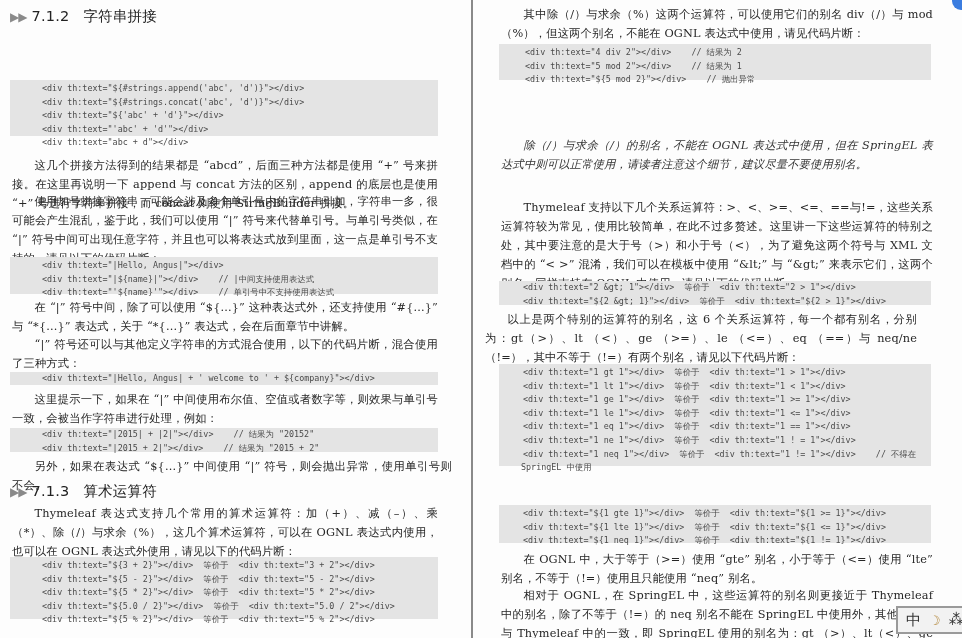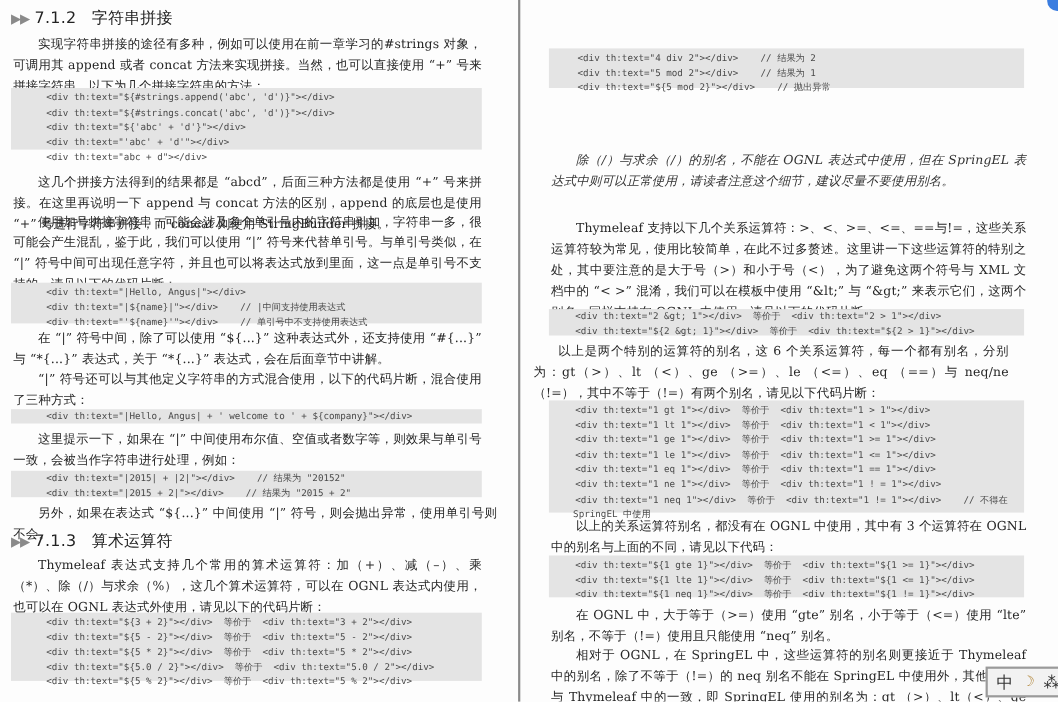--- a/index.html
+++ b/index.html
@@ -42,21 +42,20 @@
   .badge .moon { color:#b48a40; font-size:13px; }
   .corner { position:absolute; right:-8px; top:-8px; width:18px; height:18px; border-radius:50%; background:#3b7de0; }
 </style>
 </head>
 <body>
 
 <div class="page left">
   <div class="h3" style="left:10px;top:7px;text-align:right;">
     <span class="arrows">▶▶</span><span class="num">7.1.2</span><span>字符串拼接</span>
   </div>
-  <div class="p" style="left:12px;top:31px;width:426px;">实现字符串拼接的途径有多种，例如可以使用在前一章学习的#strings 对象，可调用其 append 或者 concat 方法来实现拼接。当然，也可以直接使用 “+” 号来拼接字符串，以下为几个拼接字符串的方法：</div>
   <div class="code" style="left:10px;top:80px;width:428px;height:56px;">
     <span class="ln">&lt;div th:text="${#strings.append('abc', 'd')}"&gt;&lt;/div&gt;</span>
     <span class="ln">&lt;div th:text="${#strings.concat('abc', 'd')}"&gt;&lt;/div&gt;</span>
     <span class="ln">&lt;div th:text="${'abc' + 'd'}"&gt;&lt;/div&gt;</span>
     <span class="ln">&lt;div th:text="'abc' + 'd'"&gt;&lt;/div&gt;</span>
     <span class="ln">&lt;div th:text="abc + d"&gt;&lt;/div&gt;</span>
   </div>
   <div class="p" style="left:12px;top:140px;width:426px;margin-top:16px;">这几个拼接方法得到的结果都是 “abcd”，后面三种方法都是使用 “+” 号来拼接。在这里再说明一下 append 与 concat 方法的区别，append 的底层也是使用 “+” 号进行字符串拼接，而 concat 则使用 StringBuilder 拼接。</div>
   <div class="p" style="left:12px;top:192px;width:426px;">使用加号拼接字符串，可能会涉及多个单引号内的字符串引加，字符串一多，很可能会产生混乱，鉴于此，我们可以使用 “|” 符号来代替单引号。与单引号类似，在 “|” 符号中间可出现任意字符，并且也可以将表达式放到里面，这一点是单引号不支持的，请见以下的代码片断：</div>
   <div class="code" style="left:10px;top:257px;width:428px;height:37px;">
@@ -85,20 +84,21 @@
     <span class="ln">&lt;div th:text="${5 * 2}"&gt;&lt;/div&gt;  等价于  &lt;div th:text="5 * 2"&gt;&lt;/div&gt;</span>
     <span class="ln">&lt;div th:text="${5.0 / 2}"&gt;&lt;/div&gt;  等价于  &lt;div th:text="5.0 / 2"&gt;&lt;/div&gt;</span>
     <span class="ln">&lt;div th:text="${5 % 2}"&gt;&lt;/div&gt;  等价于  &lt;div th:text="5 % 2"&gt;&lt;/div&gt;</span>
   </div>
 </div>
 
 <div class="divider"></div>
 
 <div class="page right">
   <div class="corner"></div>
+  <div class="p" style="left:27px;top:5px;width:432px;">其中除（/）与求余（%）这两个运算符，可以使用它们的别名 div（/）与 mod（%），但这两个别名，不能在 OGNL 表达式中使用，请见代码片断：</div>
   <div class="code" style="left:25px;top:44px;width:432px;height:36px;">
     <span class="ln" style="padding-left:26px">&lt;div th:text="4 div 2"&gt;&lt;/div&gt;    // 结果为 2</span>
     <span class="ln" style="padding-left:26px">&lt;div th:text="5 mod 2"&gt;&lt;/div&gt;    // 结果为 1</span>
     <span class="ln" style="padding-left:26px">&lt;div th:text="${5 mod 2}"&gt;&lt;/div&gt;    // 抛出异常</span>
   </div>
   <div class="p kai" style="left:27px;top:136px;width:432px;">除（/）与求余（/）的别名，不能在 OGNL 表达式中使用，但在 SpringEL 表达式中则可以正常使用，请读者注意这个细节，建议尽量不要使用别名。</div>
   <div class="p" style="left:27px;top:198px;width:432px;">Thymeleaf 支持以下几个关系运算符：&gt;、&lt;、&gt;=、&lt;=、==与!=，这些关系运算符较为常见，使用比较简单，在此不过多赘述。这里讲一下这些运算符的特别之处，其中要注意的是大于号（&gt;）和小于号（&lt;），为了避免这两个符号与 XML 文档中的 “&lt; &gt;” 混淆，我们可以在模板中使用 “&amp;lt;” 与 “&amp;gt;” 来表示它们，这两个别名，同样支持在 OGNL 中使用，请见以下的代码片断：</div>
   <div class="code" style="left:25px;top:281px;width:432px;height:24px;padding-top:0;">
     <span class="ln" style="padding-left:24px">&lt;div th:text="2 &amp;gt; 1"&gt;&lt;/div&gt;  等价于  &lt;div th:text="2 &gt; 1"&gt;&lt;/div&gt;</span>
     <span class="ln" style="padding-left:24px">&lt;div th:text="${2 &amp;gt; 1}"&gt;&lt;/div&gt;  等价于  &lt;div th:text="${2 &gt; 1}"&gt;&lt;/div&gt;</span>
@@ -107,21 +107,20 @@
   <div class="code" style="left:25px;top:364px;width:432px;height:102px;">
     <span class="ln" style="padding-left:24px">&lt;div th:text="1 gt 1"&gt;&lt;/div&gt;  等价于  &lt;div th:text="1 &gt; 1"&gt;&lt;/div&gt;</span>
     <span class="ln" style="padding-left:24px">&lt;div th:text="1 lt 1"&gt;&lt;/div&gt;  等价于  &lt;div th:text="1 &lt; 1"&gt;&lt;/div&gt;</span>
     <span class="ln" style="padding-left:24px">&lt;div th:text="1 ge 1"&gt;&lt;/div&gt;  等价于  &lt;div th:text="1 &gt;= 1"&gt;&lt;/div&gt;</span>
     <span class="ln" style="padding-left:24px">&lt;div th:text="1 le 1"&gt;&lt;/div&gt;  等价于  &lt;div th:text="1 &lt;= 1"&gt;&lt;/div&gt;</span>
     <span class="ln" style="padding-left:24px">&lt;div th:text="1 eq 1"&gt;&lt;/div&gt;  等价于  &lt;div th:text="1 == 1"&gt;&lt;/div&gt;</span>
     <span class="ln" style="padding-left:24px">&lt;div th:text="1 ne 1"&gt;&lt;/div&gt;  等价于  &lt;div th:text="1 ! = 1"&gt;&lt;/div&gt;</span>
     <span class="ln" style="padding-left:24px">&lt;div th:text="1 neq 1"&gt;&lt;/div&gt;  等价于  &lt;div th:text="1 != 1"&gt;&lt;/div&gt;    // 不得在</span>
     <span class="ln wrap0">SpringEL 中使用</span>
   </div>
-  <div class="p" style="left:27px;top:469px;width:432px;">以上的关系运算符别名，都没有在 OGNL 中使用，其中有 3 个运算符在 OGNL 中的别名与上面的不同，请见以下代码：</div>
   <div class="code" style="left:25px;top:505px;width:432px;height:38px;">
     <span class="ln" style="padding-left:24px">&lt;div th:text="${1 gte 1}"&gt;&lt;/div&gt;  等价于  &lt;div th:text="${1 &gt;= 1}"&gt;&lt;/div&gt;</span>
     <span class="ln" style="padding-left:24px">&lt;div th:text="${1 lte 1}"&gt;&lt;/div&gt;  等价于  &lt;div th:text="${1 &lt;= 1}"&gt;&lt;/div&gt;</span>
     <span class="ln" style="padding-left:24px">&lt;div th:text="${1 neq 1}"&gt;&lt;/div&gt;  等价于  &lt;div th:text="${1 != 1}"&gt;&lt;/div&gt;</span>
   </div>
   <div class="p" style="left:27px;top:550px;width:432px;">在 OGNL 中，大于等于（&gt;=）使用 “gte” 别名，小于等于（&lt;=）使用 “lte” 别名，不等于（!=）使用且只能使用 “neq” 别名。</div>
   <div class="p" style="left:27px;top:586px;width:432px;">相对于 OGNL，在 SpringEL 中，这些运算符的别名则更接近于 Thymeleaf 中的别名，除了不等于（!=）的 neq 别名不能在 SpringEL 中使用外，其他别名均与 Thymeleaf 中的一致，即 SpringEL 使用的别名为：gt （&gt;）、lt（&lt;）、ge（&gt;=）、le（&lt;=）、eq（==）与 ne（!=）</div>
 </div>
 
 <div class="badge">

